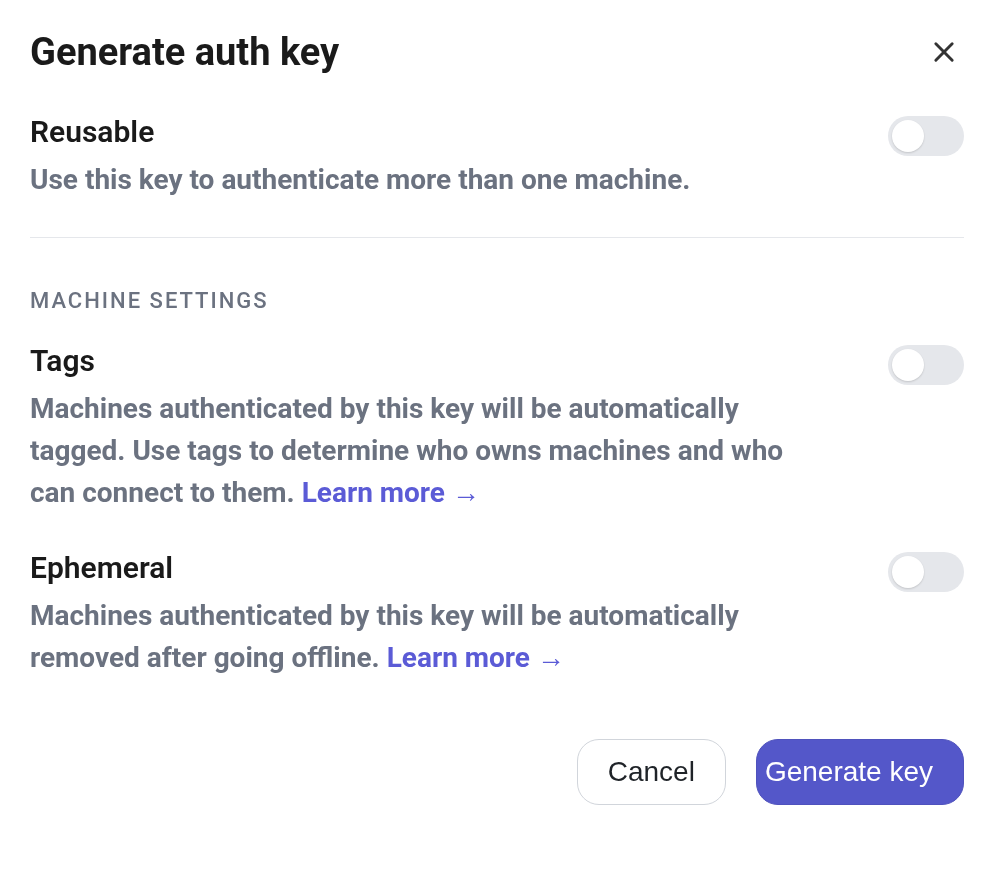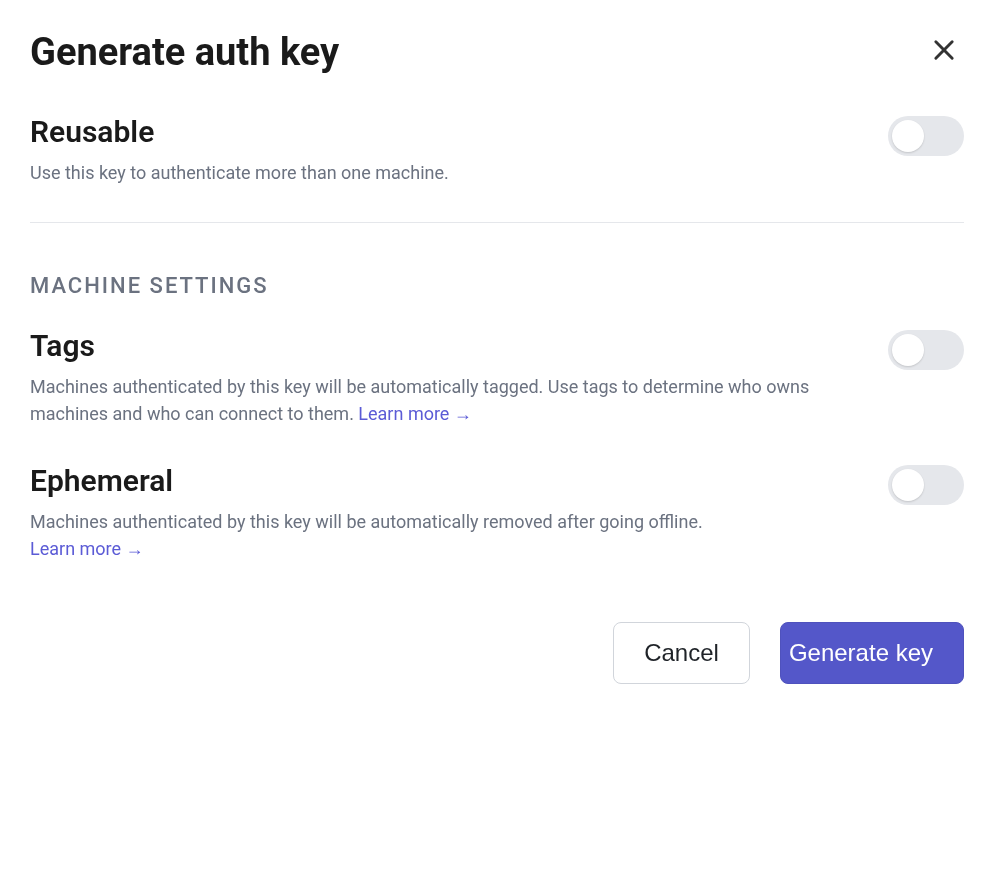--- a/index.html
+++ b/index.html
@@ -15,21 +15,21 @@
       height: 890px;
       padding: 30px;
     }
     .dialog {
       position: relative;
       width: 100%;
     }
     .header-row {
       display: flex;
       justify-content: space-between;
-      align-items: flex-start;
+      align-items: center;
       margin-bottom: 40px;
     }
     .dialog-title {
       font-size: 38px;
       font-weight: 700;
       color: #1a1a1a;
     }
     .close-btn {
       background: none;
       border: none;
@@ -54,24 +54,24 @@
     .setting-text {
       flex: 1;
     }
     .setting-title {
       font-size: 30px;
       font-weight: 600;
       color: #1a1a1a;
       margin-bottom: 10px;
     }
     .setting-desc {
-      font-size: 18px;
+      font-size: 28px;
       line-height: 1.5;
       color: #6b7280;
-      font-weight: 400;
+      font-weight: 700;
       max-width: 790px;
     }
     .learn-link {
       color: #5b5bd6;
       text-decoration: none;
       cursor: pointer;
       white-space: nowrap;
     }
     .toggle {
       width: 76px;
@@ -106,24 +106,24 @@
       font-weight: 500;
       margin-bottom: 30px;
     }
     .footer {
       display: flex;
       justify-content: flex-end;
       gap: 30px;
       margin-top: 60px;
     }
     .btn {
-      font-size: 24px;
+      font-size: 28px;
       font-weight: 500;
       padding: 16px 30px;
-      border-radius: 8px;
+      border-radius: 22px;
       cursor: pointer;
       border: 1px solid transparent;
     }
     .btn-secondary {
       background: #ffffff;
       color: #1f2328;
       border: 1px solid #d1d5db;
     }
     .btn-primary {
       background: #5457c9;

